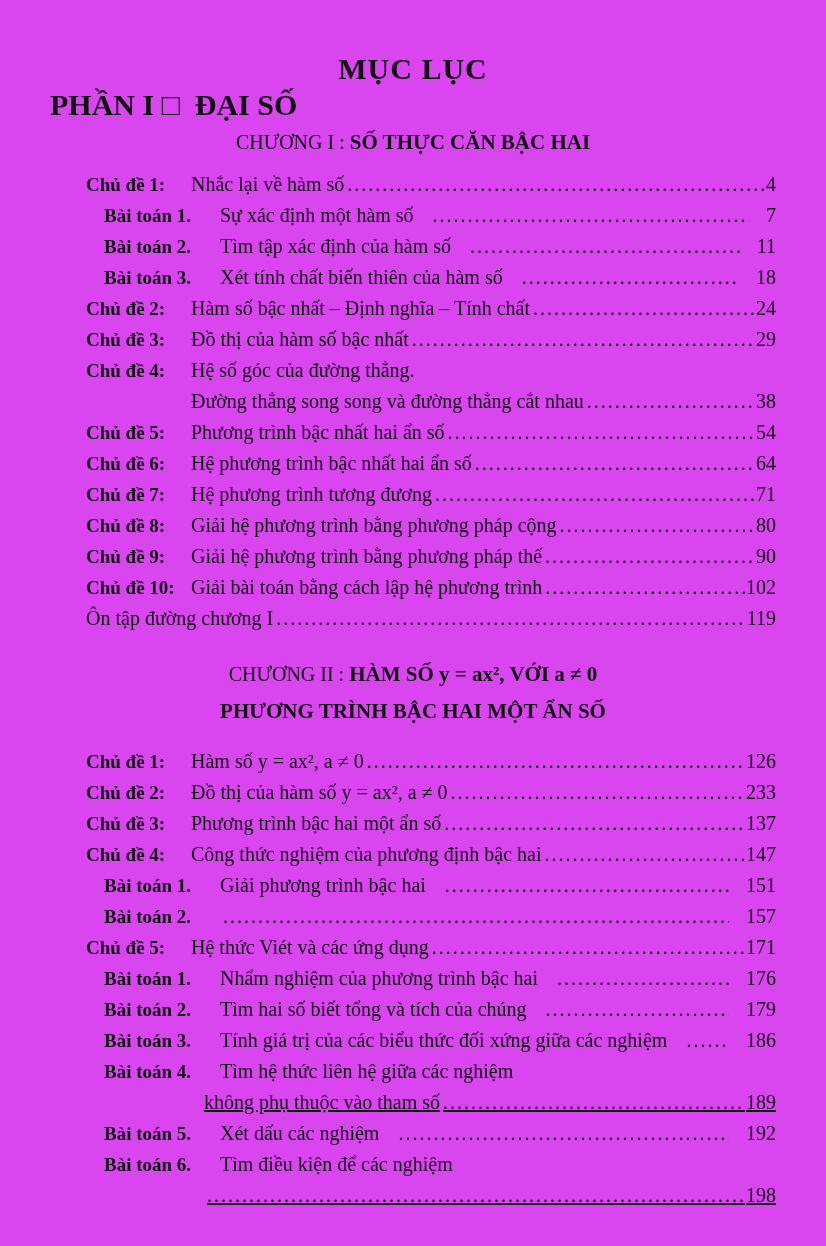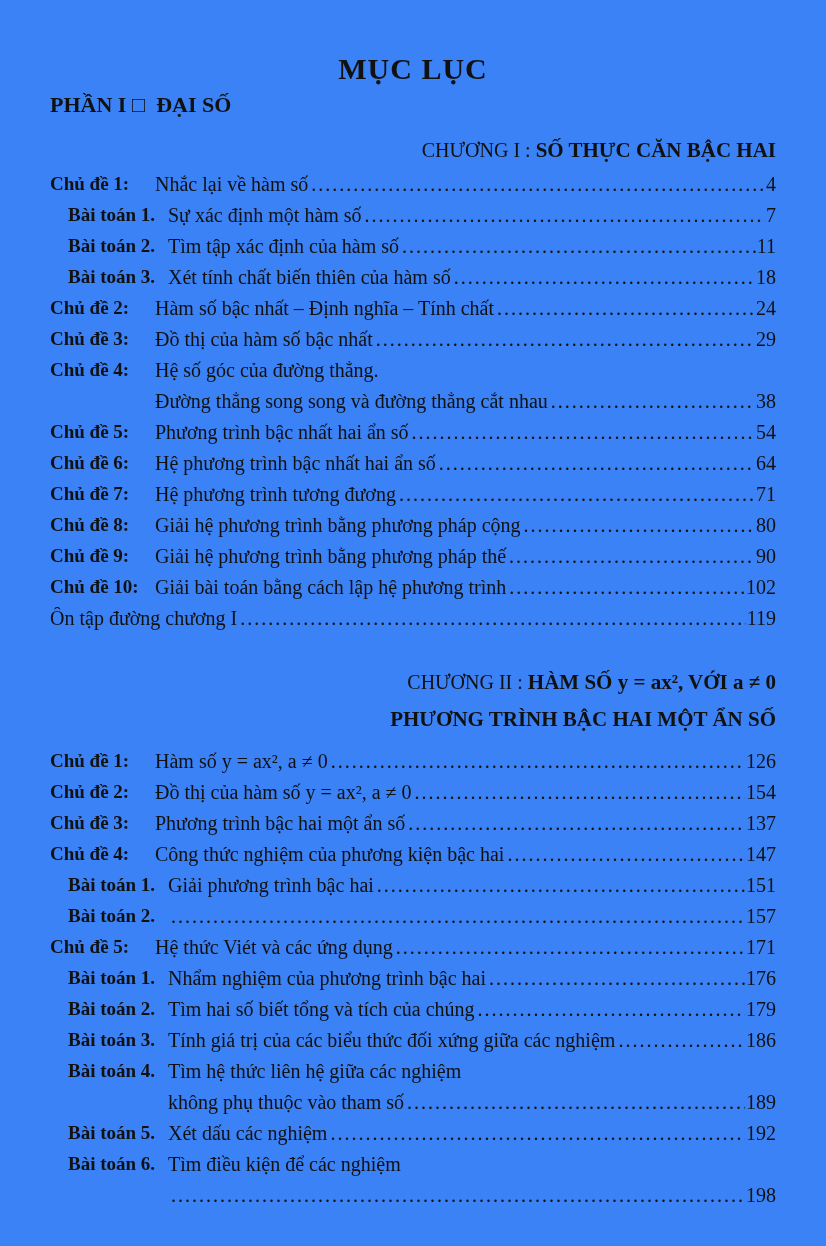--- a/index.html
+++ b/index.html
@@ -1,71 +1,72 @@
 <!DOCTYPE html>
 <html><head>
 <meta charset="utf-8">
 <style>
   html, body { margin: 0; padding: 0; background: #ffffff; }
   .page {
     position: relative;
     width: 826px;
     height: 1246px;
     box-sizing: border-box;
-    background: #3b82f6;
+    background: #d946ef;
     color: #111111;
     font-family: "Liberation Serif", "DejaVu Serif", serif;
     padding: 52px 50px 0 50px;
     overflow: hidden;
   }
   .doc-title {
     margin: 0 0 4px 0;
     text-align: center;
     font-size: 30px;
     font-weight: bold;
     letter-spacing: 1px;
     line-height: 34px;
   }
   .part-heading {
-    font-size: 22px;
+    font-size: 30px;
     font-weight: bold;
     line-height: 29px;
-    margin: 0 0 16px 0;
+    margin: 0 0 8px 0;
     white-space: pre;
     font-family: Liberation Serif, serif;
   }
   .chapter-heading {
-    text-align: right;
+    text-align: center;
     font-size: 20px;
     line-height: 31px;
     margin: 0 0 7px 0;
   }
   .chapter-heading .ch-prefix { font-weight: normal; }
   .chapter-heading .ch-bold { font-weight: bold; font-size: 21px; }
   .section2 { margin-top: 26px; }
   .section2 .chapter-heading { line-height: 37px; margin-bottom: 12px; }
   .toc-rows { }
   .toc-row {
     display: flex;
-    align-items: flex-start;
+    align-items: flex-end;
     height: 31px;
     font-size: 20px;
     white-space: nowrap;
     overflow: hidden;
+    margin-left: 36px;
   }
   .toc-label {
     flex: 0 0 auto;
     font-weight: bold;
     font-size: 19px;
   }
   .lvl-chude .toc-label  { min-width: 105px; }
-  .lvl-baitoan           { padding-left: 18px; }
+  .lvl-baitoan           { padding-left: 18px; gap: 16px; }
   .lvl-baitoan .toc-label{ min-width: 100px; }
   .lvl-chude-cont        { padding-left: 105px; }
-  .lvl-baitoan-cont      { padding-left: 118px; }
+  .lvl-baitoan-cont      { padding-left: 118px; text-decoration: underline; }
   .lvl-ontap             { }
   .toc-title { flex: 0 0 auto; }
   .toc-dots {
     flex: 1 1 auto;
     overflow: hidden;
     white-space: nowrap;
     margin: 0 1px 0 3px;
   }
   .toc-dots::after {
     content: "................................................................................................................................................................................";
@@ -188,31 +189,31 @@
         <div class="toc-row lvl-chude">
     <span class="toc-label">Chủ đề 1:</span>
     <span class="toc-title">Hàm số y = ax², a ≠ 0</span>
     <span class="toc-dots"></span>
     <span class="toc-page">126</span>
   </div>
         <div class="toc-row lvl-chude">
     <span class="toc-label">Chủ đề 2:</span>
     <span class="toc-title">Đồ thị của hàm số y = ax², a ≠ 0</span>
     <span class="toc-dots"></span>
-    <span class="toc-page">154</span>
+    <span class="toc-page">233</span>
   </div>
         <div class="toc-row lvl-chude">
     <span class="toc-label">Chủ đề 3:</span>
     <span class="toc-title">Phương trình bậc hai một ẩn số</span>
     <span class="toc-dots"></span>
     <span class="toc-page">137</span>
   </div>
         <div class="toc-row lvl-chude">
     <span class="toc-label">Chủ đề 4:</span>
-    <span class="toc-title">Công thức nghiệm của phương kiện bậc hai</span>
+    <span class="toc-title">Công thức nghiệm của phương định bậc hai</span>
     <span class="toc-dots"></span>
     <span class="toc-page">147</span>
   </div>
         <div class="toc-row lvl-baitoan">
     <span class="toc-label">Bài toán 1.</span>
     <span class="toc-title">Giải phương trình bậc hai</span>
     <span class="toc-dots"></span>
     <span class="toc-page">151</span>
   </div>
         <div class="toc-row lvl-baitoan">

